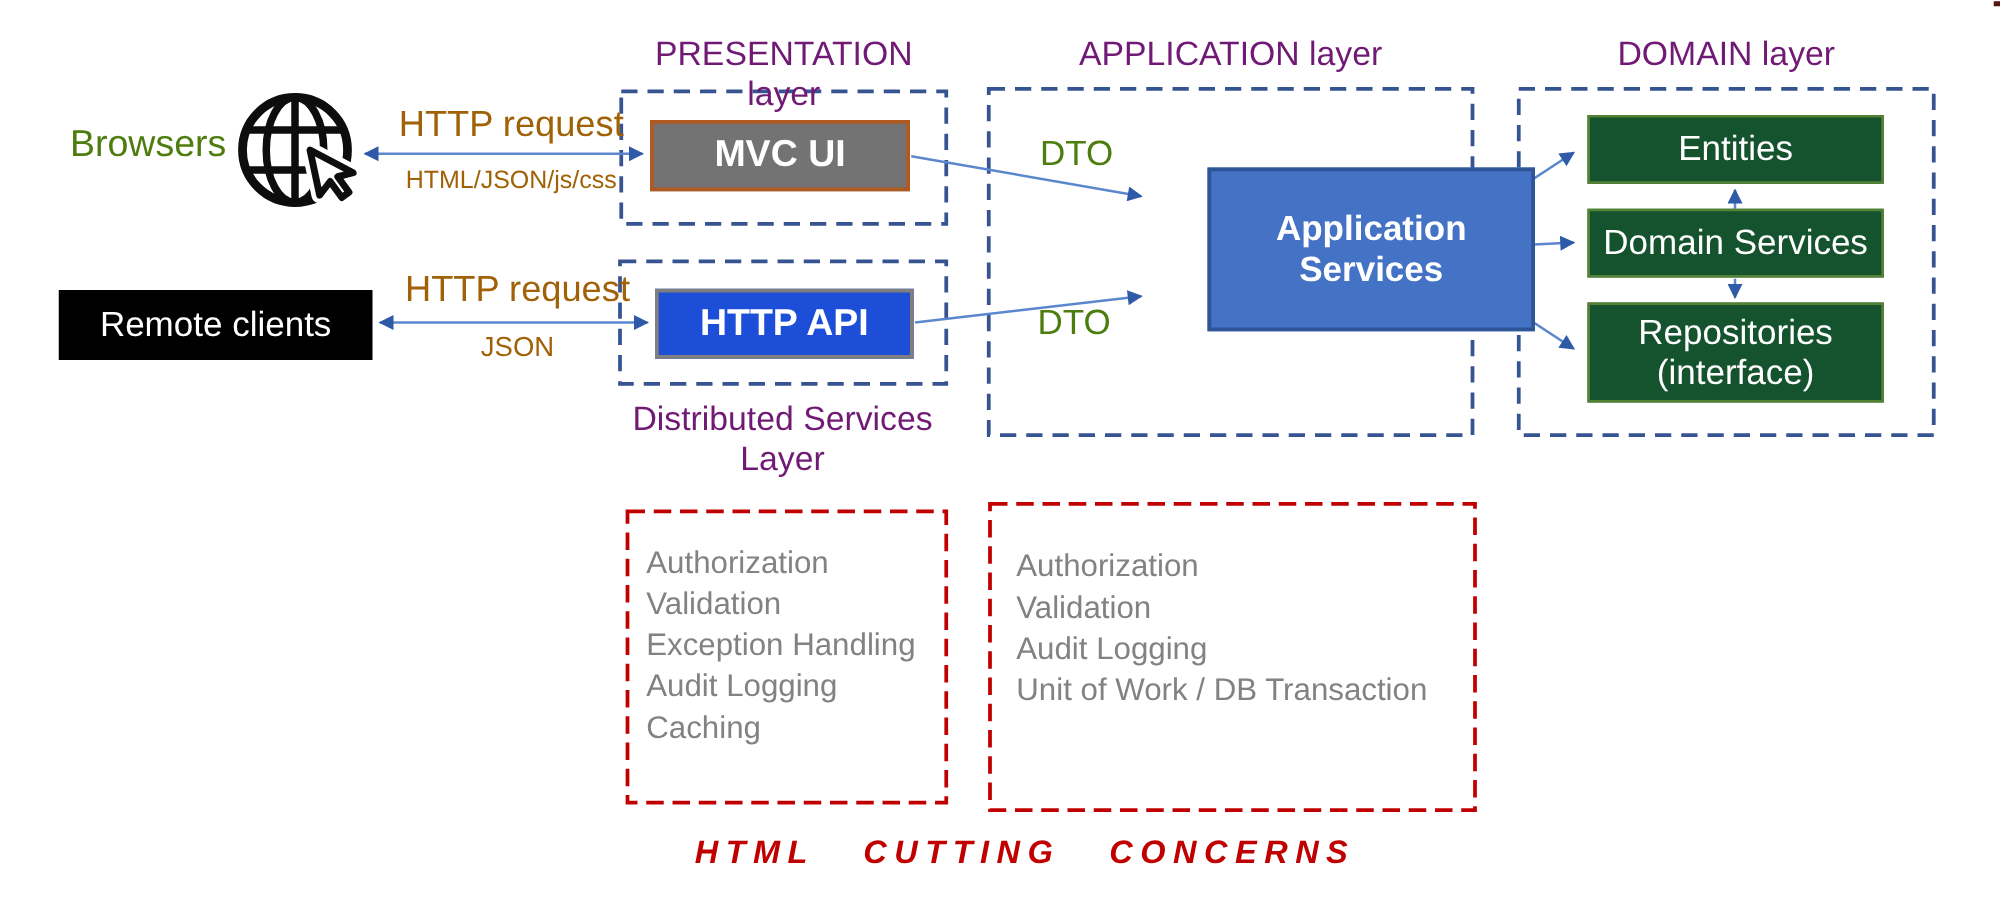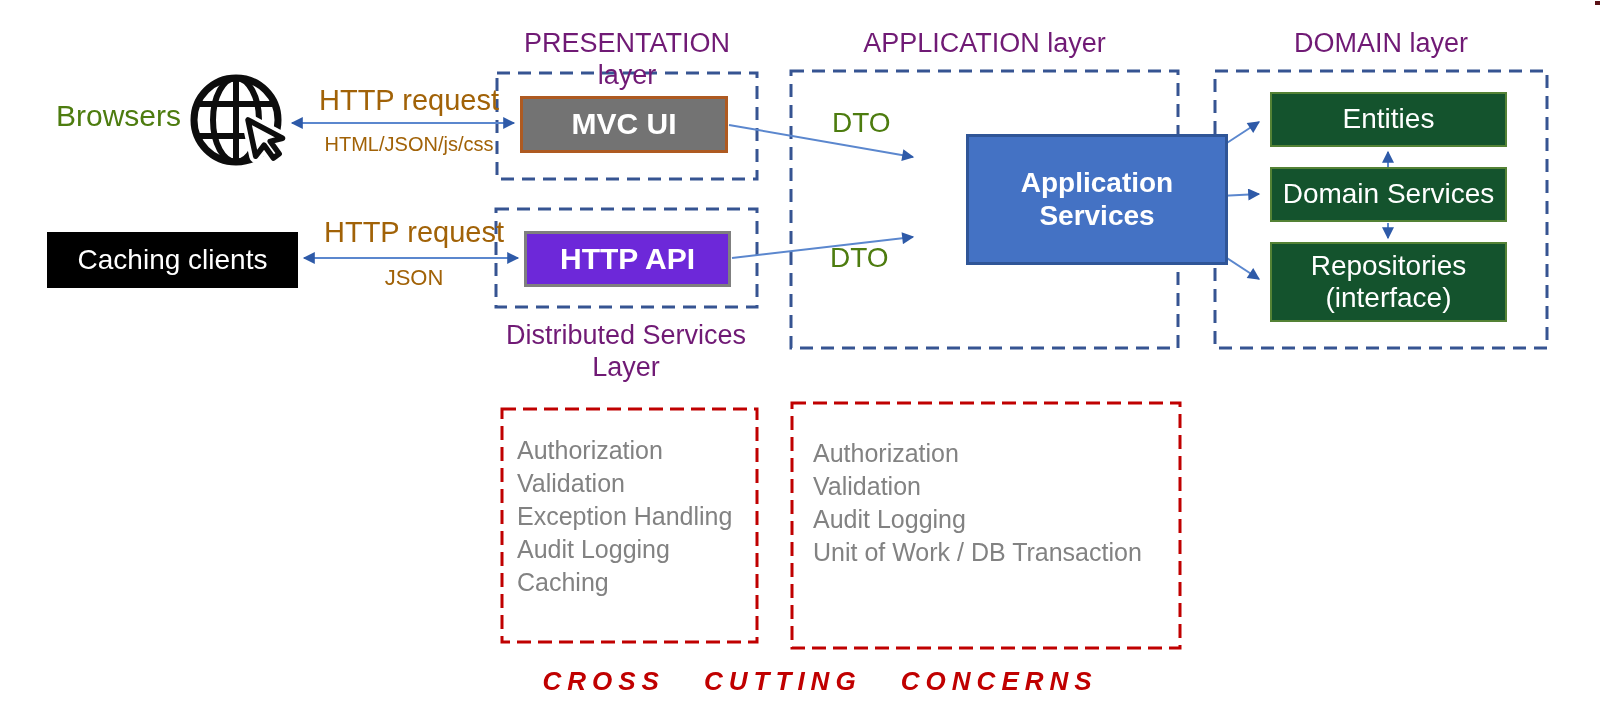--- a/index.html
+++ b/index.html
@@ -8,21 +8,21 @@
     font-family:"Liberation Sans",sans-serif;
   }
   .abs{position:absolute;}
   .lbl{position:absolute;color:#4d7c0f;white-space:nowrap;}
   .red-title{position:absolute;color:#701a75;font-size:27px;text-align:center;line-height:1.18;}
   .box{
     position:absolute;display:flex;align-items:center;justify-content:center;
     color:#ffffff;text-align:center;box-sizing:border-box;line-height:1.15;
   }
   .box.orange{background:#737373;border:3px solid #ae5a21;font-weight:bold;font-size:30px;}
-  .box.gray{background:#6d28d9;border:3px solid #7f7f7f;font-weight:bold;font-size:30px;}
+  .box.gray{background:#1d4ed8;border:3px solid #7f7f7f;font-weight:bold;font-size:30px;}
   .box.blue{background:#4472c4;border:3px solid #2f5597;font-weight:bold;font-size:28px;}
   .box.green{background:#14532d;border:2px solid #548235;font-size:28px;font-weight:normal;}
   .box.black{background:#000000;border:none;font-size:28px;font-weight:normal;}
   .conn-label{position:absolute;color:#a16207;text-align:center;margin-left:11px;}
   .list{position:absolute;color:#828282;font-size:25px;line-height:33px;white-space:nowrap;}
   .footer{
     position:absolute;color:#c00000;font-size:26px;font-style:italic;font-weight:600;
     letter-spacing:6px;word-spacing:26px;text-align:center;white-space:nowrap;
   }
   svg{display:block;}
@@ -70,21 +70,21 @@
     <ellipse cx="50" cy="50" rx="23" ry="42" fill="none" stroke="#0d0d0d" stroke-width="6"></ellipse>
     <line x1="50" y1="8" x2="50" y2="92" stroke="#0d0d0d" stroke-width="6"></line>
     <line x1="12" y1="34" x2="88" y2="34" stroke="#0d0d0d" stroke-width="6"></line>
     <line x1="12" y1="66" x2="88" y2="66" stroke="#0d0d0d" stroke-width="6"></line>
     <g transform="translate(62,50) rotate(-12)">
       <path d="M0,0 L0,37 L10.5,28 L17,42.5 L23.5,39.5 L17.3,25.5 L30,25 Z" fill="#ffffff" stroke="#ffffff" stroke-width="13" stroke-linejoin="round"></path>
       <path d="M0,0 L0,37 L10.5,28 L17,42.5 L23.5,39.5 L17.3,25.5 L30,25 Z" fill="#ffffff" stroke="#0d0d0d" stroke-width="5.5" stroke-linejoin="round"></path>
     </g>
   </svg>
 
-  <div class="box black" style="left:47px;top:232px;width:251px;height:56px;">Caching clients</div>
+  <div class="box black" style="left:47px;top:232px;width:251px;height:56px;">Remote clients</div>
 
   <div class="conn-label" style="left:300px;top:84px;width:196px;font-size:29px;">HTTP request</div>
   <div class="conn-label" style="left:300px;top:133px;width:196px;font-size:20px;">HTML/JSON/js/css</div>
 
   <div class="conn-label" style="left:308px;top:216px;width:190px;font-size:29px;">HTTP request</div>
   <div class="conn-label" style="left:308px;top:265px;width:190px;font-size:22px;">JSON</div>
 
   <div class="red-title" style="left:497px;top:28px;width:260px;">PRESENTATION layer</div>
   <div class="red-title" style="left:791px;top:28px;width:387px;">APPLICATION layer</div>
   <div class="red-title" style="left:1215px;top:28px;width:332px;">DOMAIN layer</div>
@@ -108,16 +108,16 @@
     <div>Caching</div>
   </div>
 
   <div class="list" style="left:813px;top:437px;">
     <div>Authorization</div>
     <div>Validation</div>
     <div>Audit Logging</div>
     <div>Unit of Work / DB Transaction</div>
   </div>
 
-  <div class="footer" style="left:480px;top:666px;width:680px;">CROSS CUTTING CONCERNS</div>
+  <div class="footer" style="left:480px;top:666px;width:680px;">HTML CUTTING CONCERNS</div>
 
   <div class="dot" style="left:1595px;top:1px;width:5px;height:4px;"></div>
 </div>
 
 </body></html>

